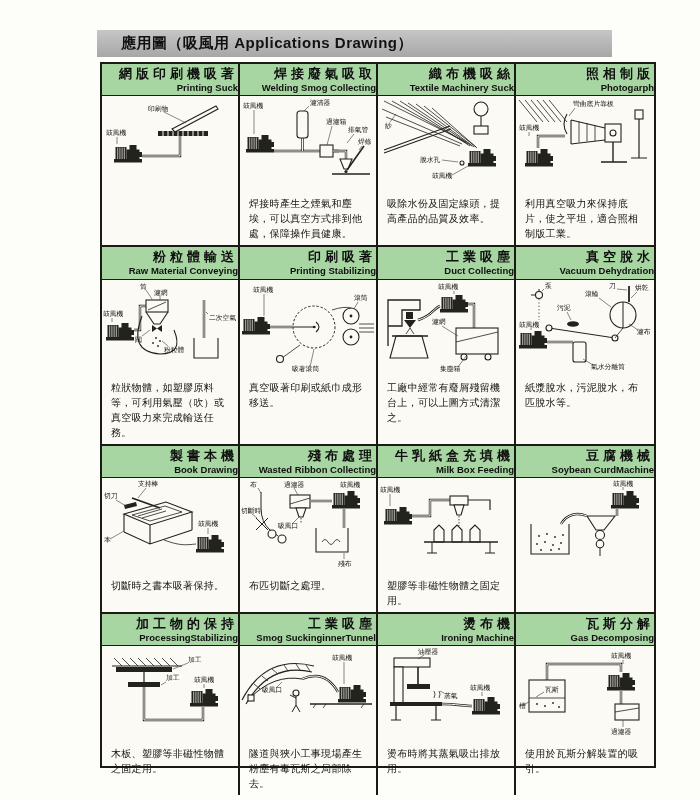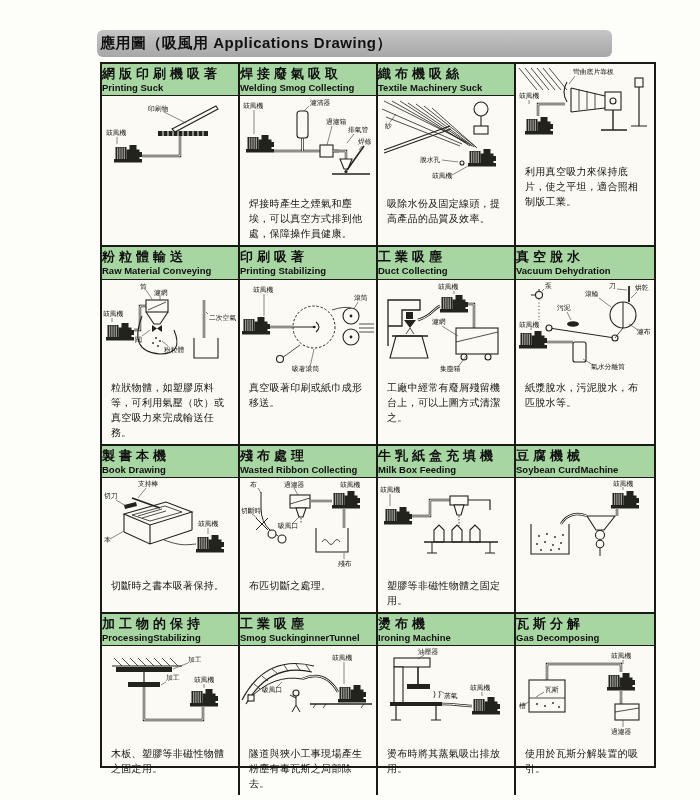--- a/index.html
+++ b/index.html
@@ -1,32 +1,32 @@
 <!DOCTYPE html>
 <html><head>
 <meta charset="utf-8">
 <style>
   html,body{margin:0;padding:0;}
   body{width:700px;height:800px;background:#ffffff;font-family:"Liberation Sans",sans-serif;}
   .sheet{position:relative;width:700px;height:800px;background:#fdfdfa;overflow:hidden;}
   .titlebar{
     position:absolute;left:97px;top:30px;width:515px;height:27px;
     background:linear-gradient(180deg,#c6c6c6,#a7a7a7);
-    display:flex;align-items:center;padding-left:3px;box-sizing:border-box;
-    font-size:15px;font-weight:bold;color:#111;letter-spacing:0.5px;border-radius:6px;
+    display:flex;align-items:center;padding-left:24px;box-sizing:border-box;
+    font-size:15px;font-weight:bold;color:#111;letter-spacing:0.5px;
   }
   .grid{
     position:absolute;left:100px;top:62px;width:556px;height:706px;
     display:grid;grid-template-columns:repeat(4,1fr);grid-template-rows:repeat(4,1fr);
     border:2.5px solid #1b1b16;background:#fbfaf4;box-sizing:border-box;
   }
   .cell{border-right:2px solid #1b1b16;border-bottom:2px solid #1b1b16;display:flex;flex-direction:column;min-width:0;}
   .cell:nth-child(4n){border-right:none;}
   .cell:nth-child(n+13){border-bottom:none;}
-  .cell-head{background:#a7d6a2;border-bottom:1.8px solid #1b1b16;text-align:left;padding:3px 0 2px;}
+  .cell-head{background:#a7d6a2;border-bottom:1.8px solid #1b1b16;text-align:right;padding:3px 0 2px;}
   .cell-head .zh{font-size:13px;font-weight:bold;color:#101010;letter-spacing:4px;line-height:1.15;white-space:nowrap;}
   .cell-head .en{font-size:9.5px;font-weight:bold;color:#101010;line-height:1.2;white-space:nowrap;}
   .diagram{height:95px;flex:none;}
   .diagram svg{display:block;width:100%;height:95px;}
   .caption{
     flex:1;padding:5px 9px 4px;font-family:"Liberation Serif",serif;
     font-size:10px;line-height:1.5;color:#17130e;letter-spacing:0.3px;
   }
   .diagram text{font-family:"Liberation Sans",sans-serif;font-size:6.8px;fill:#15130d;}
   .ld{stroke:#3a3a33;stroke-width:0.6;fill:none;}
@@ -134,20 +134,24 @@
           <path class="ld" d="M64 64 L80 66"></path>
           <text x="42" y="66">脫水孔</text>
           <path class="ld" d="M74 79 L90 70"></path>
           <text x="54" y="82">鼓風機</text>
         </svg>
       </div>
       <div class="caption">吸除水份及固定線頭，提高產品的品質及效率。</div>
     </div>
 
     <div class="cell">
+      <div class="cell-head">
+        <div class="zh">照相制版</div>
+        <div class="en">Photogarph</div>
+      </div>
       <div class="diagram">
         <svg viewBox="0 0 136 95">
           <path class="thin" d="M2 4 L20 26 M8 4 L26 26 M14 4 L32 26 M20 4 L38 26 M26 4 L44 26 M32 4 L50 26"></path>
           <path class="sh" d="M50 18 q-6 10 0 20"></path>
           <path class="sh" d="M54 24 L88 32 M54 48 L88 44 M54 24 V48"></path>
           <path class="thin" d="M62 25.5 V46.5 M70 27 V45.5 M78 29 V45"></path>
           <rect class="shf" x="88" y="28" width="16" height="18"></rect>
           <circle class="sh" cx="96" cy="37" r="3"></circle>
           <path d="M96 46 V66 M84 66 H110" stroke="#23231d" stroke-width="1.4"></path>
           <rect class="shf" x="118" y="14" width="8" height="9"></rect>

